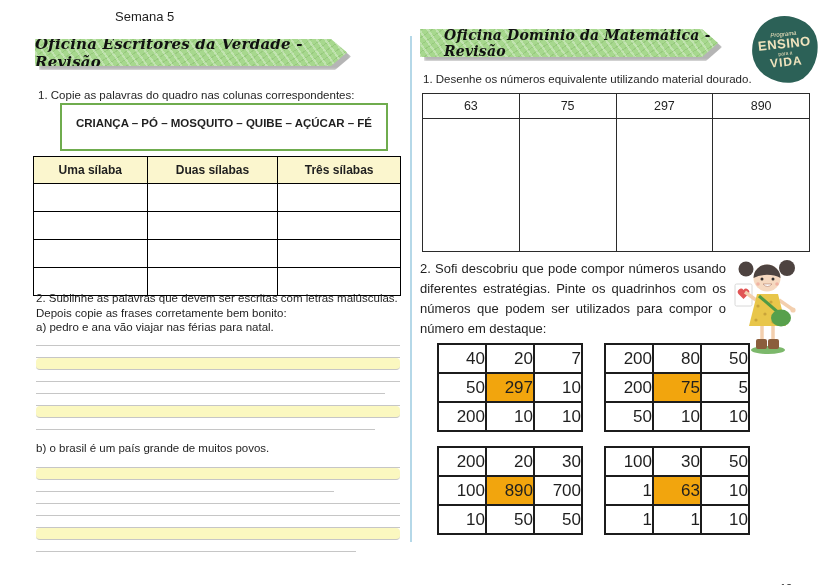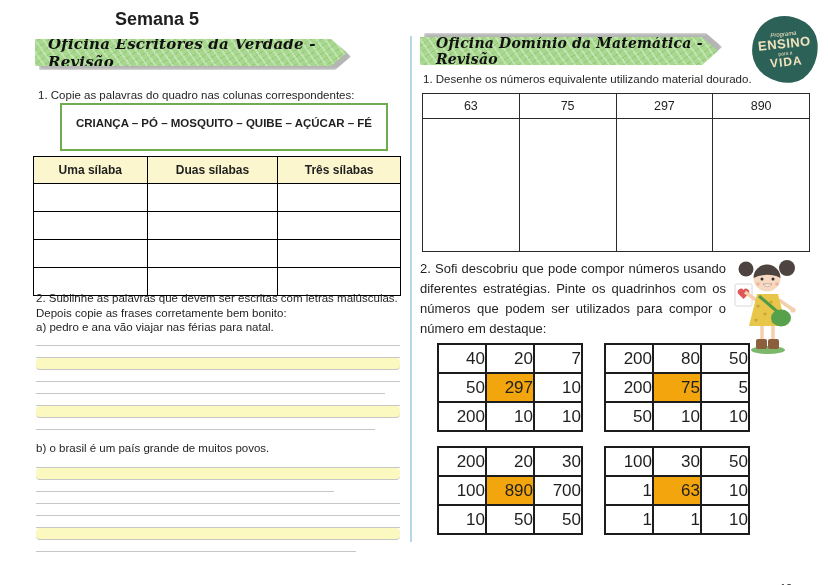--- a/index.html
+++ b/index.html
@@ -17,26 +17,26 @@
   .banner{
     background-color:#a7d88e;
     background-image:
       repeating-linear-gradient(55deg, rgba(255,255,255,.30) 0 2px, rgba(255,255,255,0) 2px 7px),
       repeating-linear-gradient(-35deg, rgba(96,150,70,.22) 0 1px, rgba(96,150,70,0) 1px 6px);
     clip-path:polygon(0 0, calc(100% - 16px) 0, 100% 50%, calc(100% - 16px) 100%, 0 100%);
     display:flex;align-items:center;
     font-family:"DejaVu Serif", serif;font-style:italic;font-weight:700;
     color:#111;letter-spacing:.2px;
   }
-  #banner-left{left:35px;top:39px;width:312px;height:27px;font-size:15px;padding-left:13px;box-sizing:border-box;}
+  #banner-left{left:35px;top:39px;width:312px;height:27px;font-size:15px;box-sizing:border-box;}
   #banner-left-sh{left:39px;top:43px;width:312px;height:27px;}
-  #banner-right{left:420px;top:29px;width:298px;height:28px;font-size:14px;padding-left:16px;box-sizing:border-box;margin-top:8px;}
+  #banner-right{left:420px;top:29px;width:298px;height:28px;font-size:14px;padding-left:24px;box-sizing:border-box;}
   #banner-right-sh{left:424px;top:33px;width:298px;height:28px;}
 
-  #week-label{left:115px;top:9px;font-size:18px;font-weight:700;text-align:right;}
+  #week-label{left:115px;top:9px;font-size:13px;font-weight:400;text-align:right;}
 
   
   .body-txt{font-size:11.5px;line-height:15px;}
 
   
   #word-box{
     left:60px;top:103px;width:324px;height:34px;border:2px solid #6fac4e;
     text-align:center;font-size:11.5px;font-weight:600;line-height:16px;padding-top:10px;
   }
 

